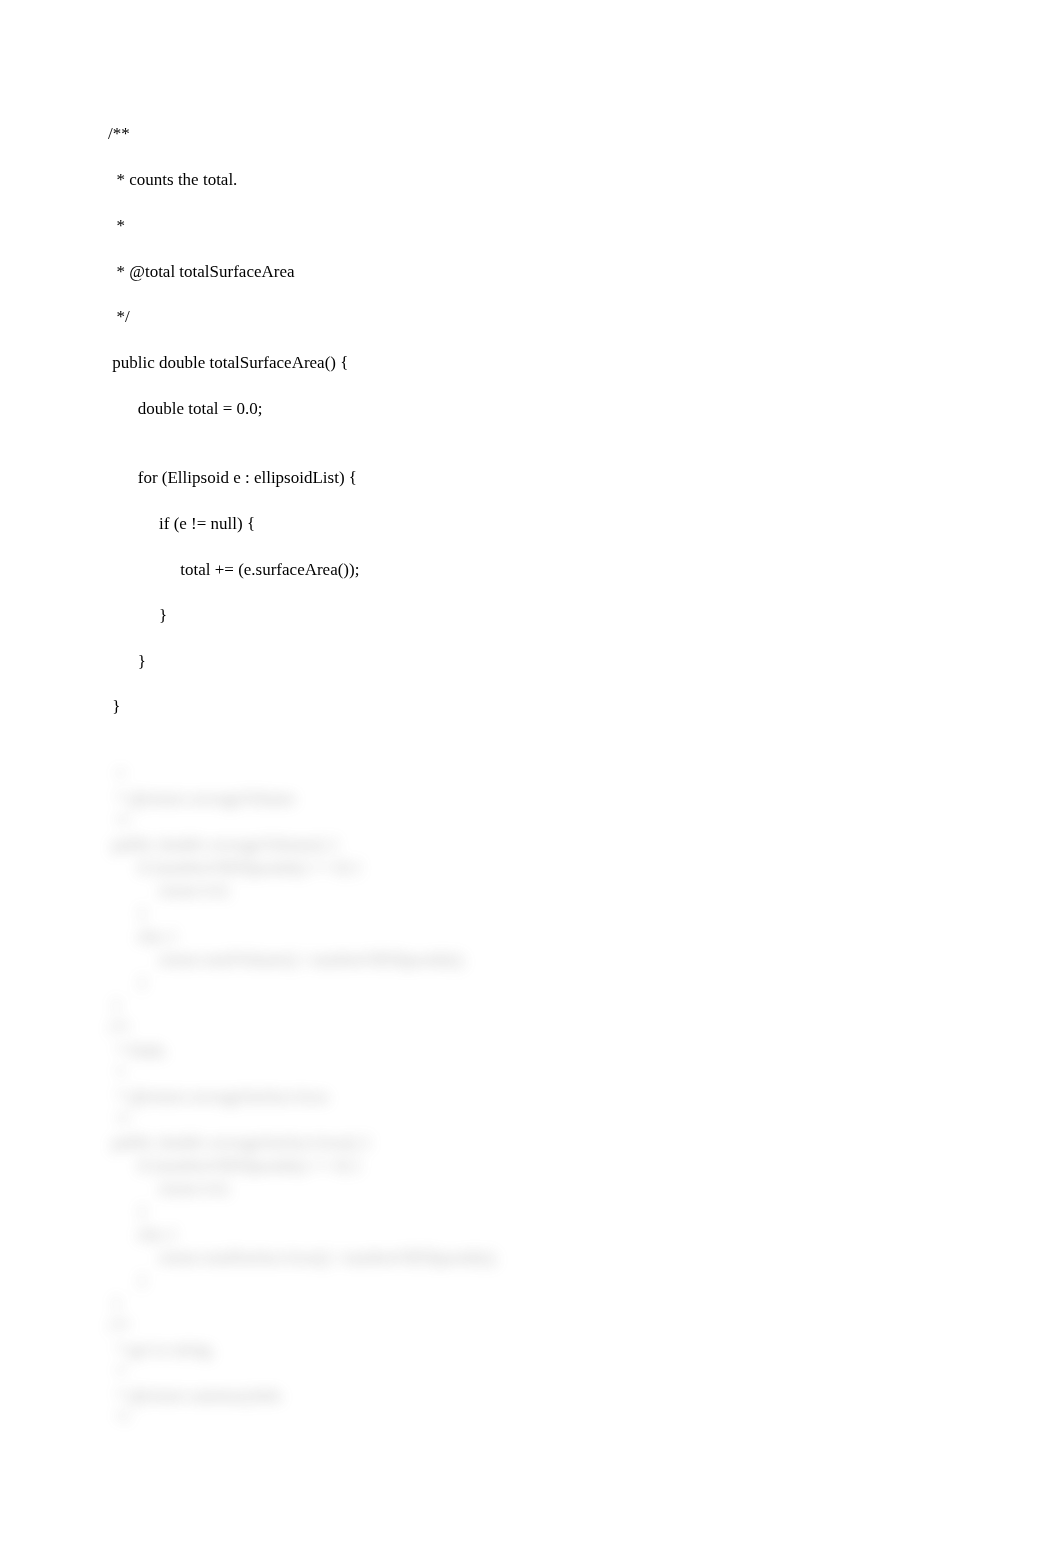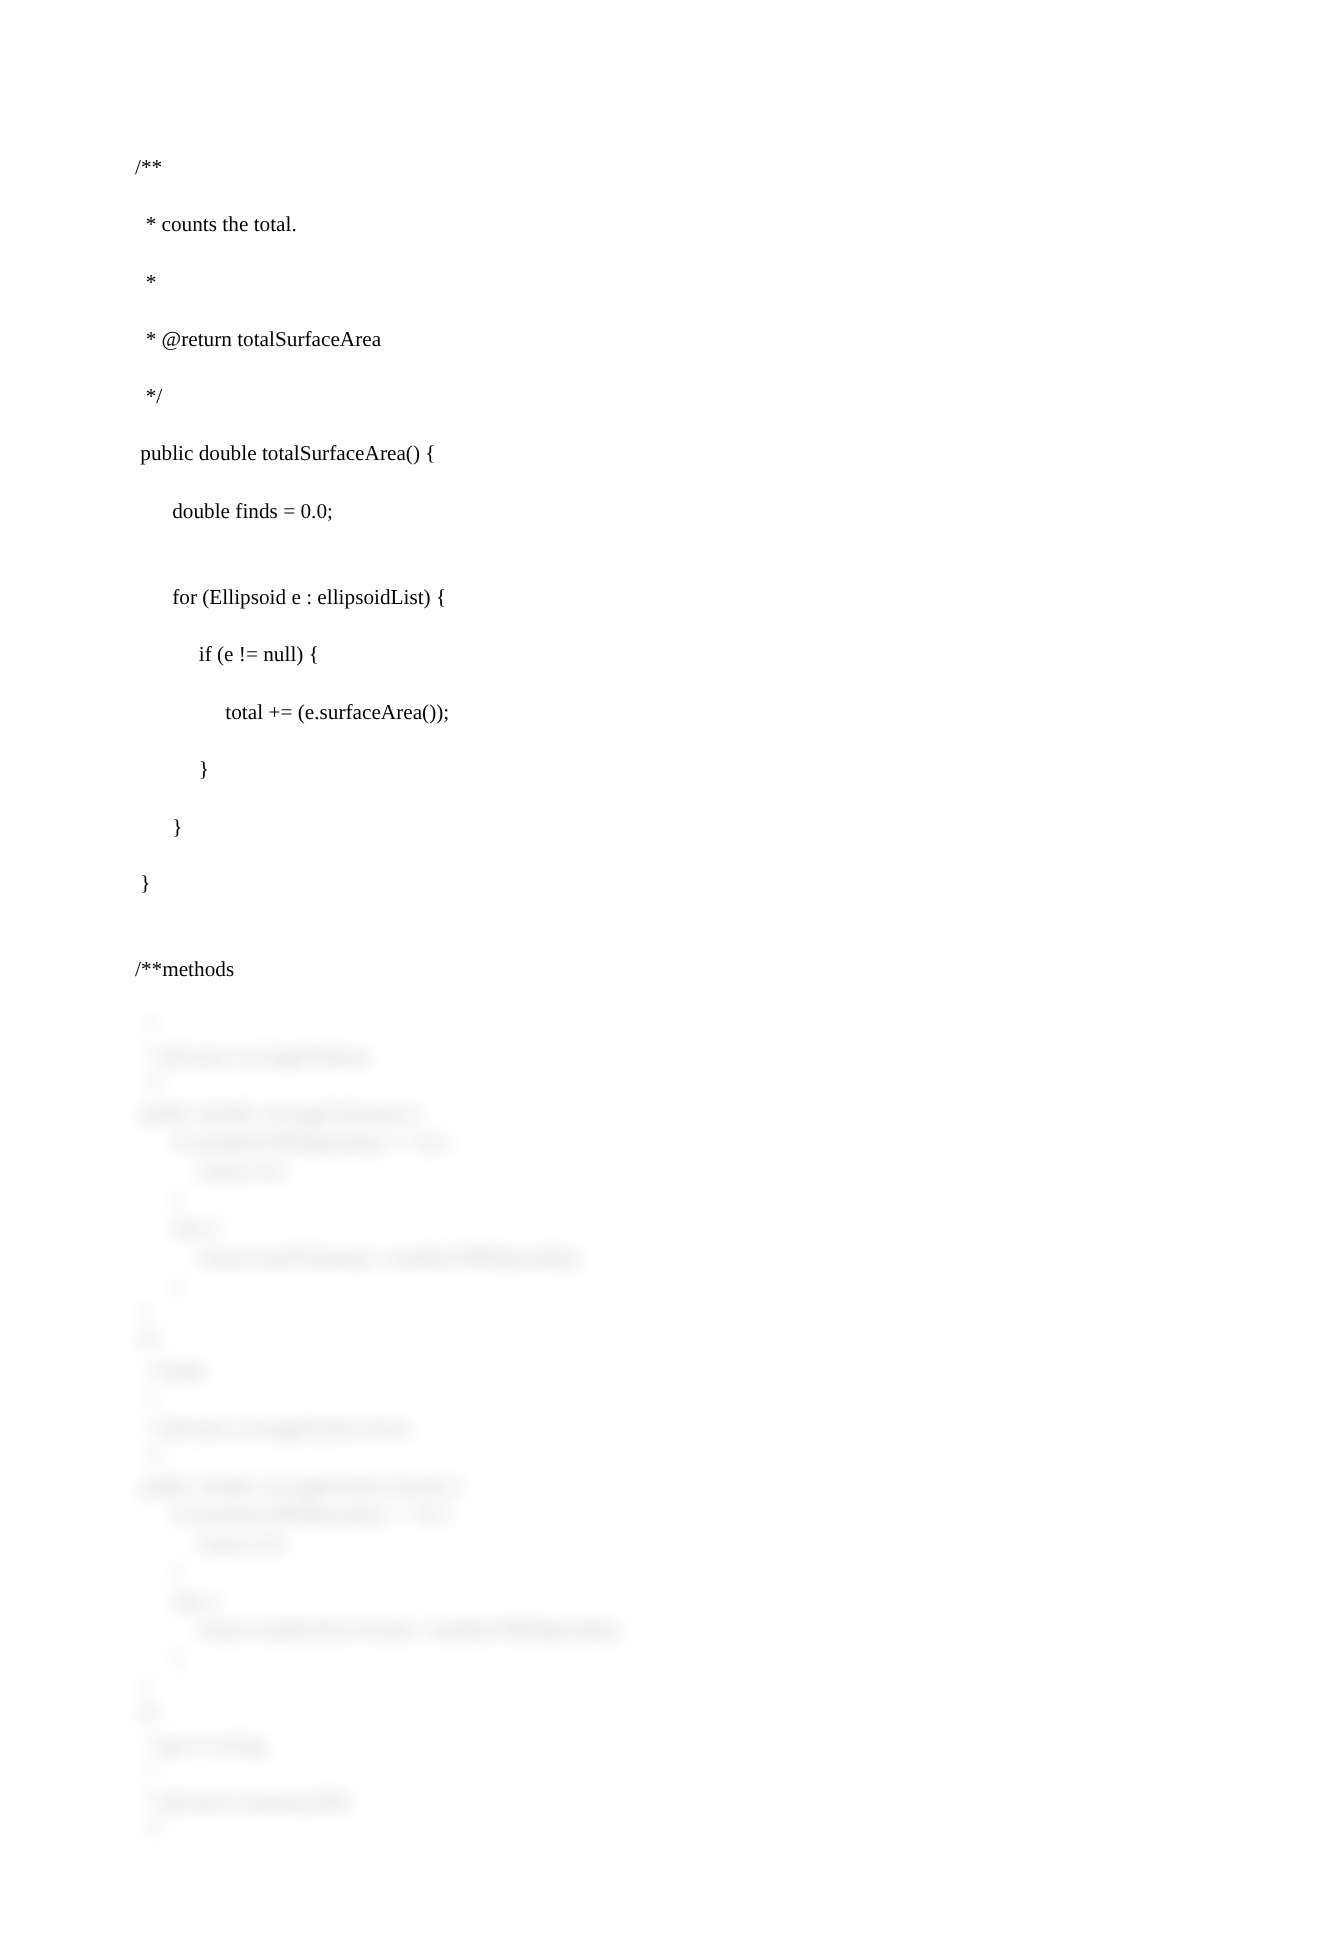--- a/index.html
+++ b/index.html
@@ -33,33 +33,32 @@
     font-family: "Times New Roman", Times, serif;
   }
 </style>
 </head>
 <body>
 
 <div class="code-block">
 <div>/**</div>
 <div>  * counts the total.</div>
 <div>  *</div>
-<div>  * @return totalSurfaceArea</div>
+<div>  * @total totalSurfaceArea</div>
 <div>  */</div>
 <div> public double totalSurfaceArea() {</div>
-<div>       double finds = 0.0;</div>
+<div>       double total = 0.0;</div>
 <div></div>
 <div>       for (Ellipsoid e : ellipsoidList) {</div>
 <div>            if (e != null) {</div>
 <div>                 total += (e.surfaceArea());</div>
 <div>            }</div>
 <div>       }</div>
 <div> }</div>
 <div></div>
-<div>/**methods</div>
 </div>
 
 <div class="blur-region">
 <div class="line">  *</div>
 <div class="line">  * @return averageVolume</div>
 <div class="line">  */</div>
 <div class="line"> public double averageVolume() {</div>
 <div class="line">       if (numberOfEllipsoids() == 0) {</div>
 <div class="line">            return 0.0;</div>
 <div class="line">       }</div>

